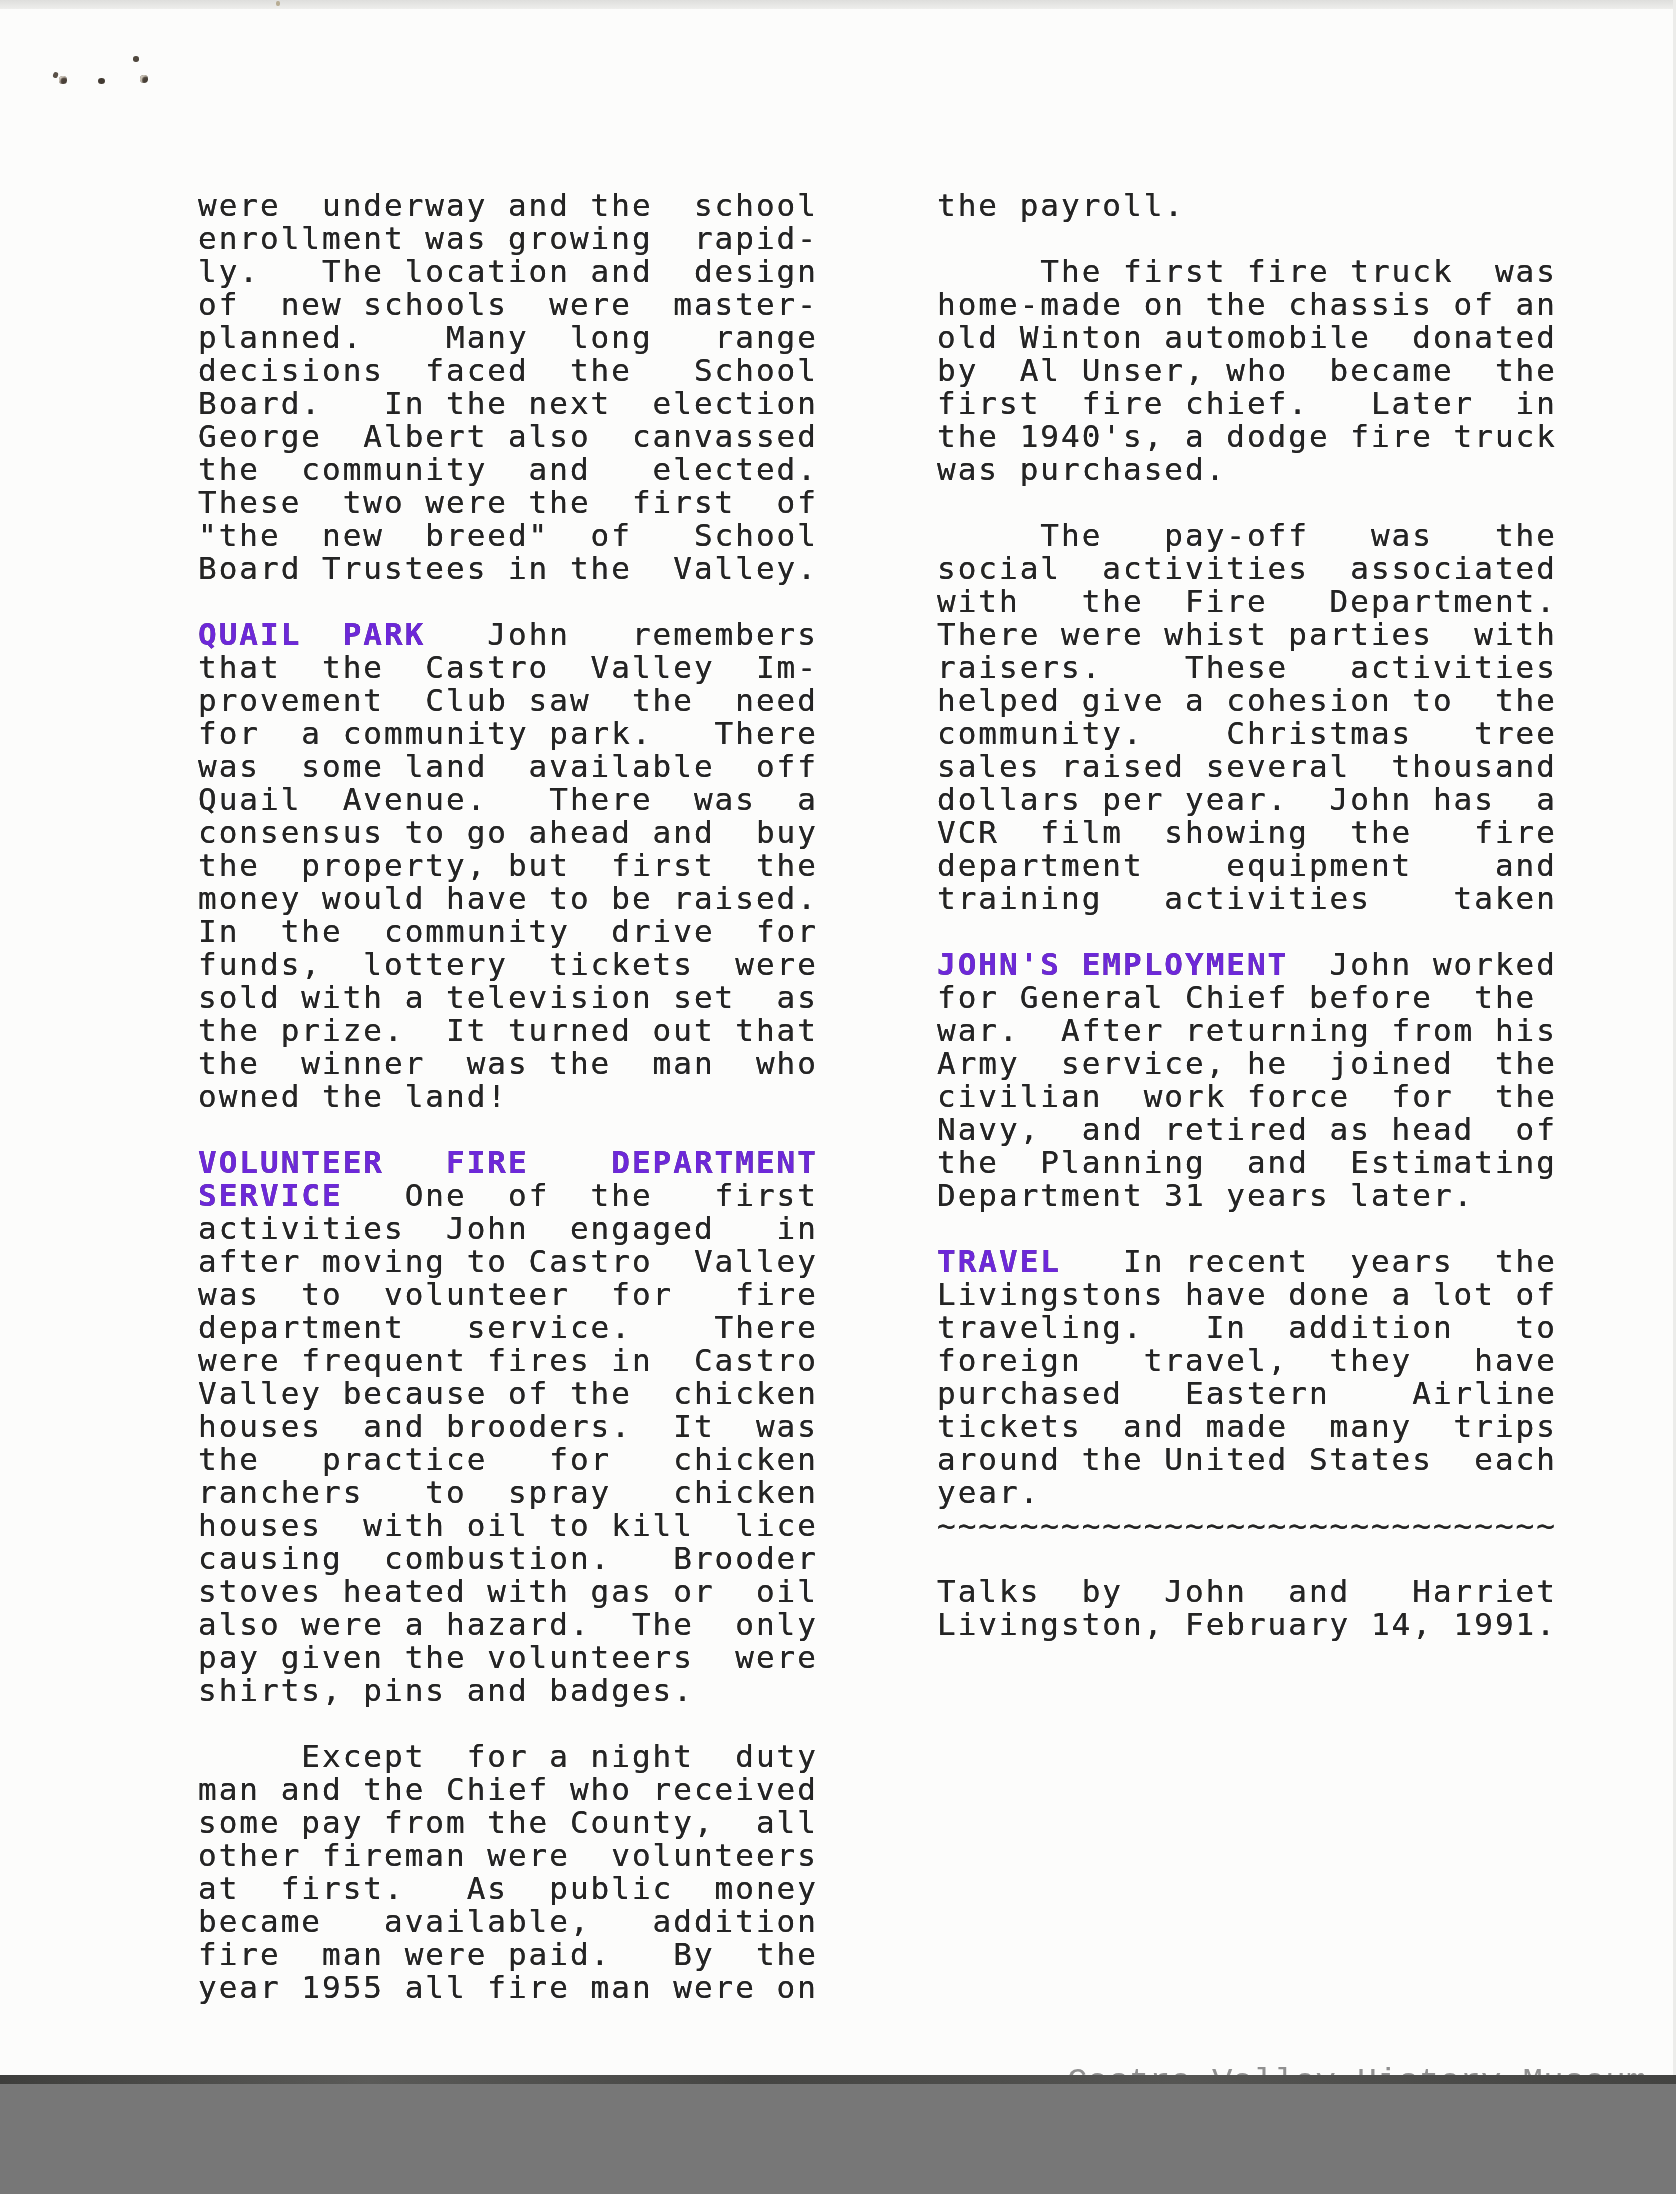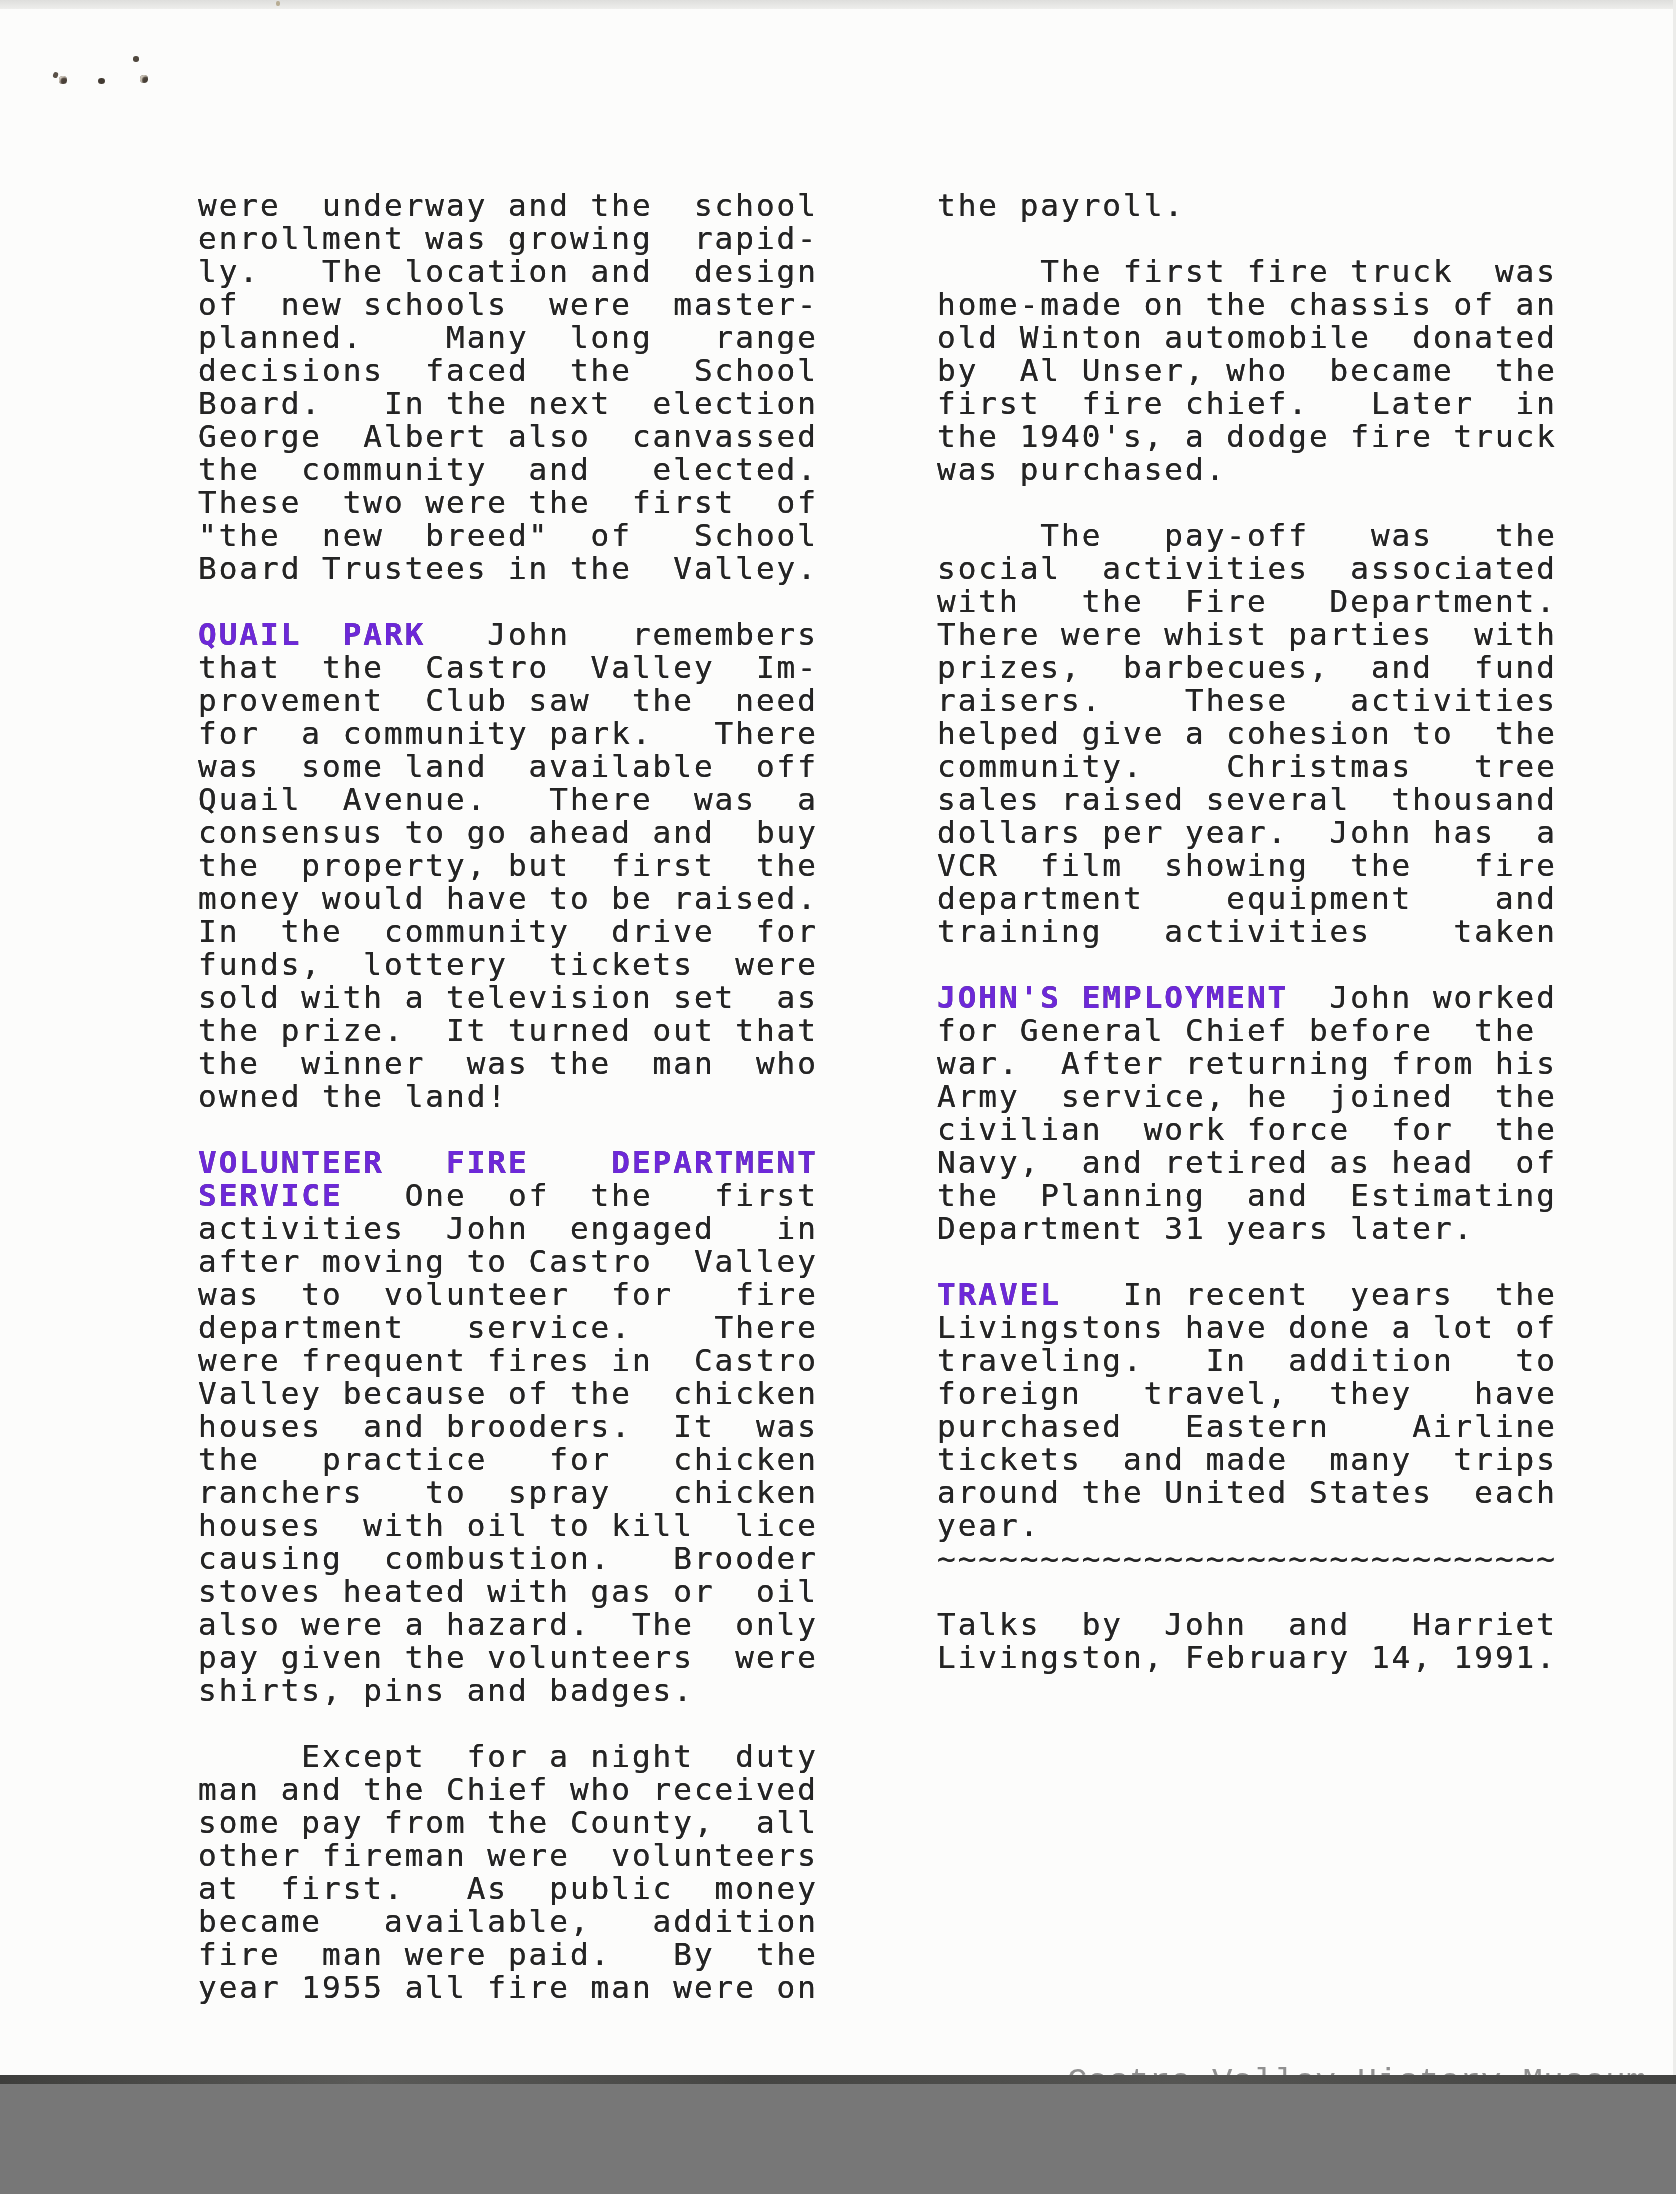--- a/index.html
+++ b/index.html
@@ -137,21 +137,20 @@
         <div class="line">by  Al Unser, who  became  the</div>
         <div class="line">first  fire chief.   Later  in</div>
         <div class="line">the 1940's, a dodge fire truck</div>
         <div class="line">was purchased.</div>
       </div>
       <div class="para">
         <div class="line">     The   pay-off   was   the</div>
         <div class="line">social  activities  associated</div>
         <div class="line">with   the  Fire   Department.</div>
         <div class="line">There were whist parties  with</div>
-        <div class="line">prizes,  barbecues,  and  fund</div>
         <div class="line">raisers.    These   activities</div>
         <div class="line">helped give a cohesion to  the</div>
         <div class="line">community.    Christmas   tree</div>
         <div class="line">sales raised several  thousand</div>
         <div class="line">dollars per year.  John has  a</div>
         <div class="line">VCR  film  showing  the   fire</div>
         <div class="line">department    equipment    and</div>
         <div class="line">training   activities    taken</div>
       </div>
       <div class="para">

